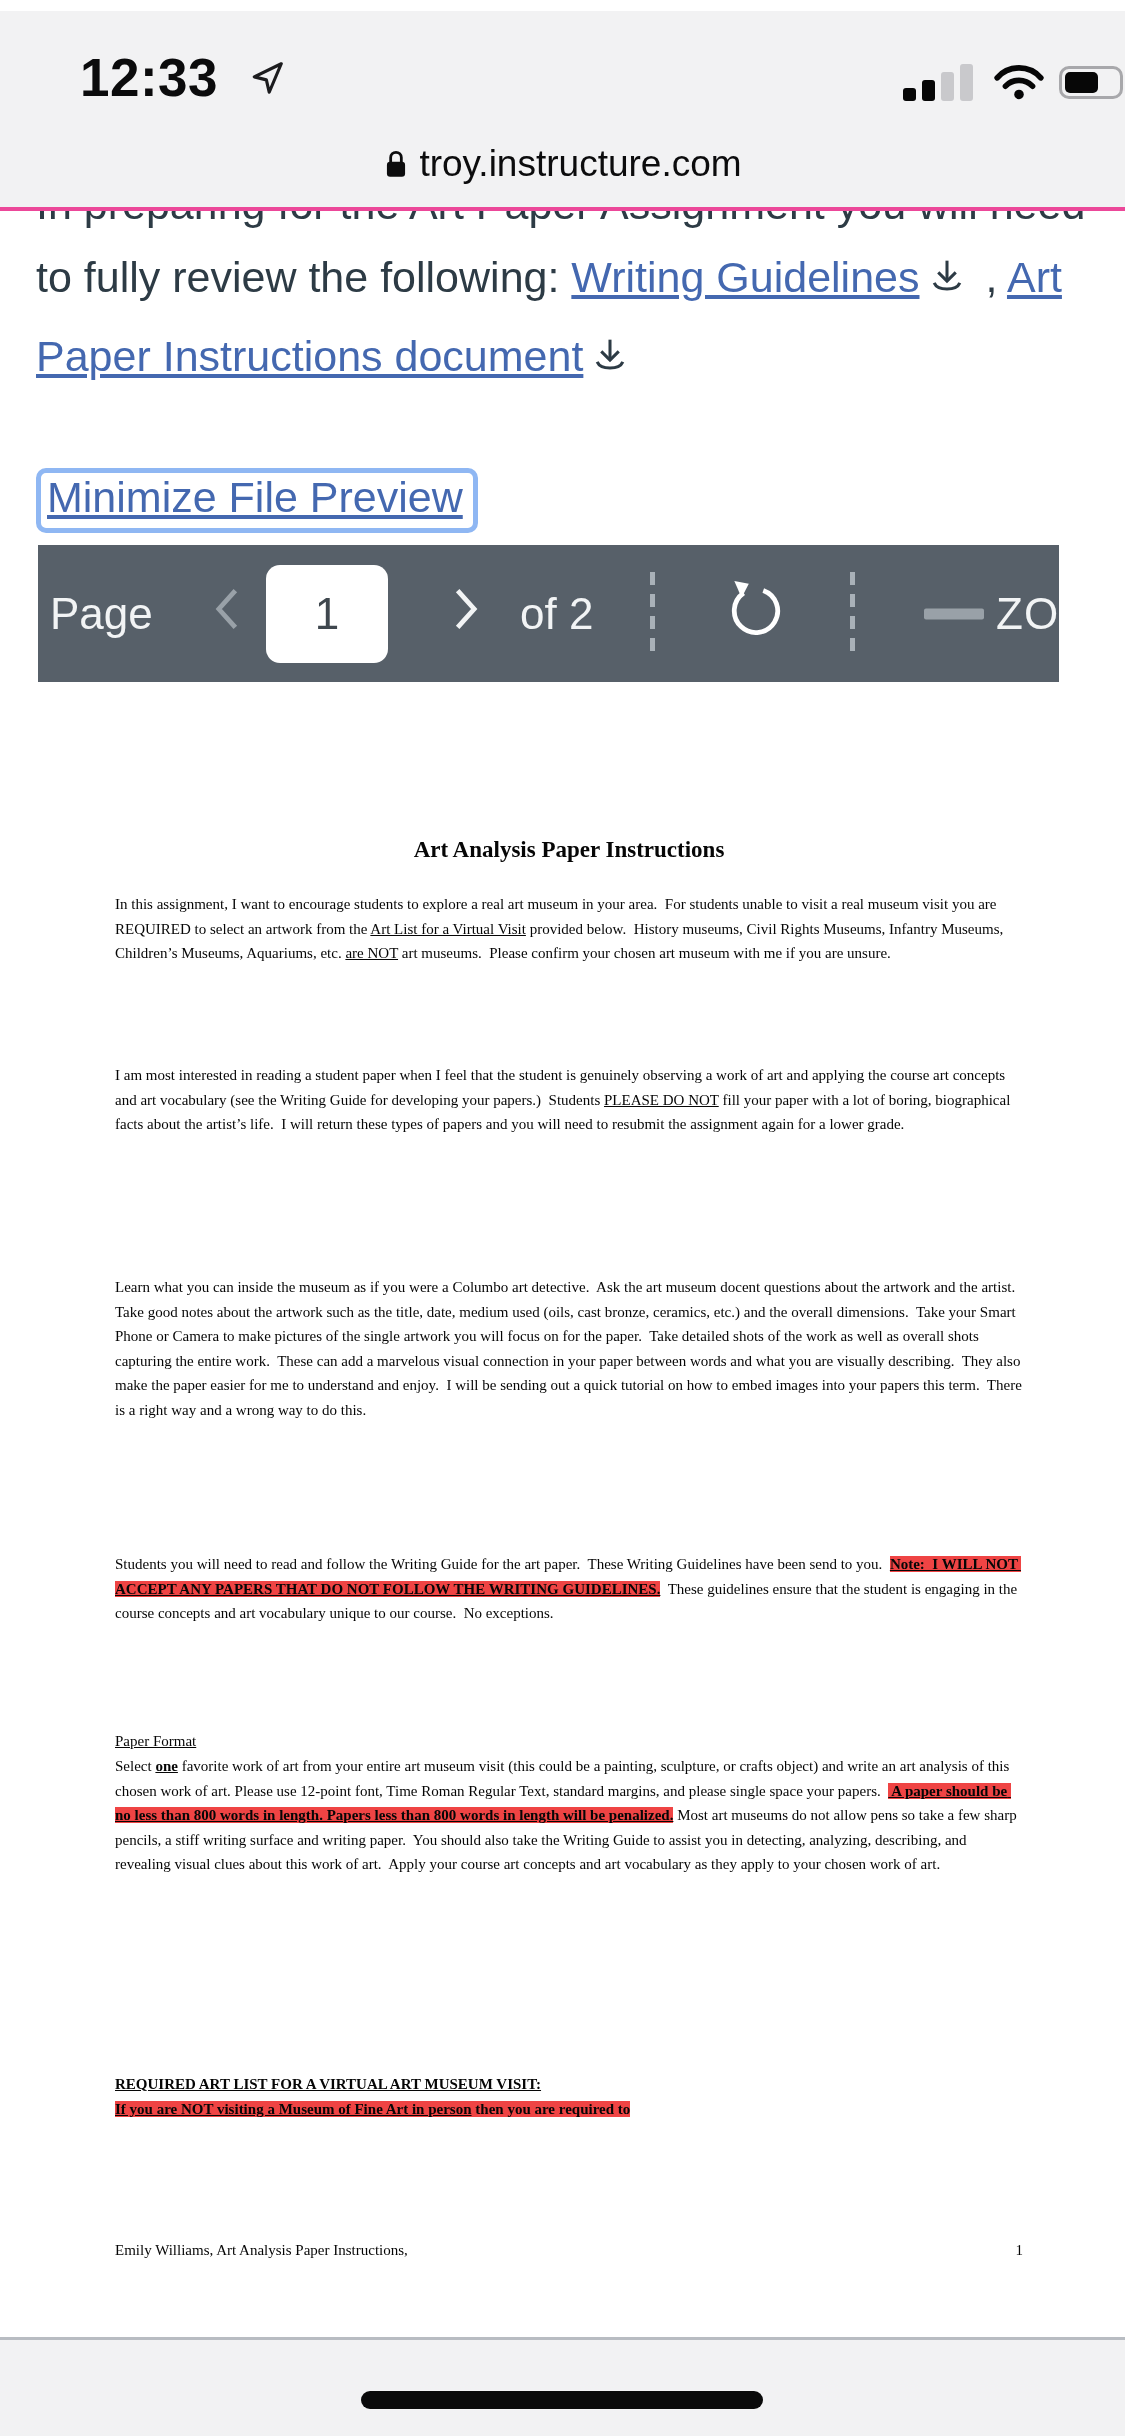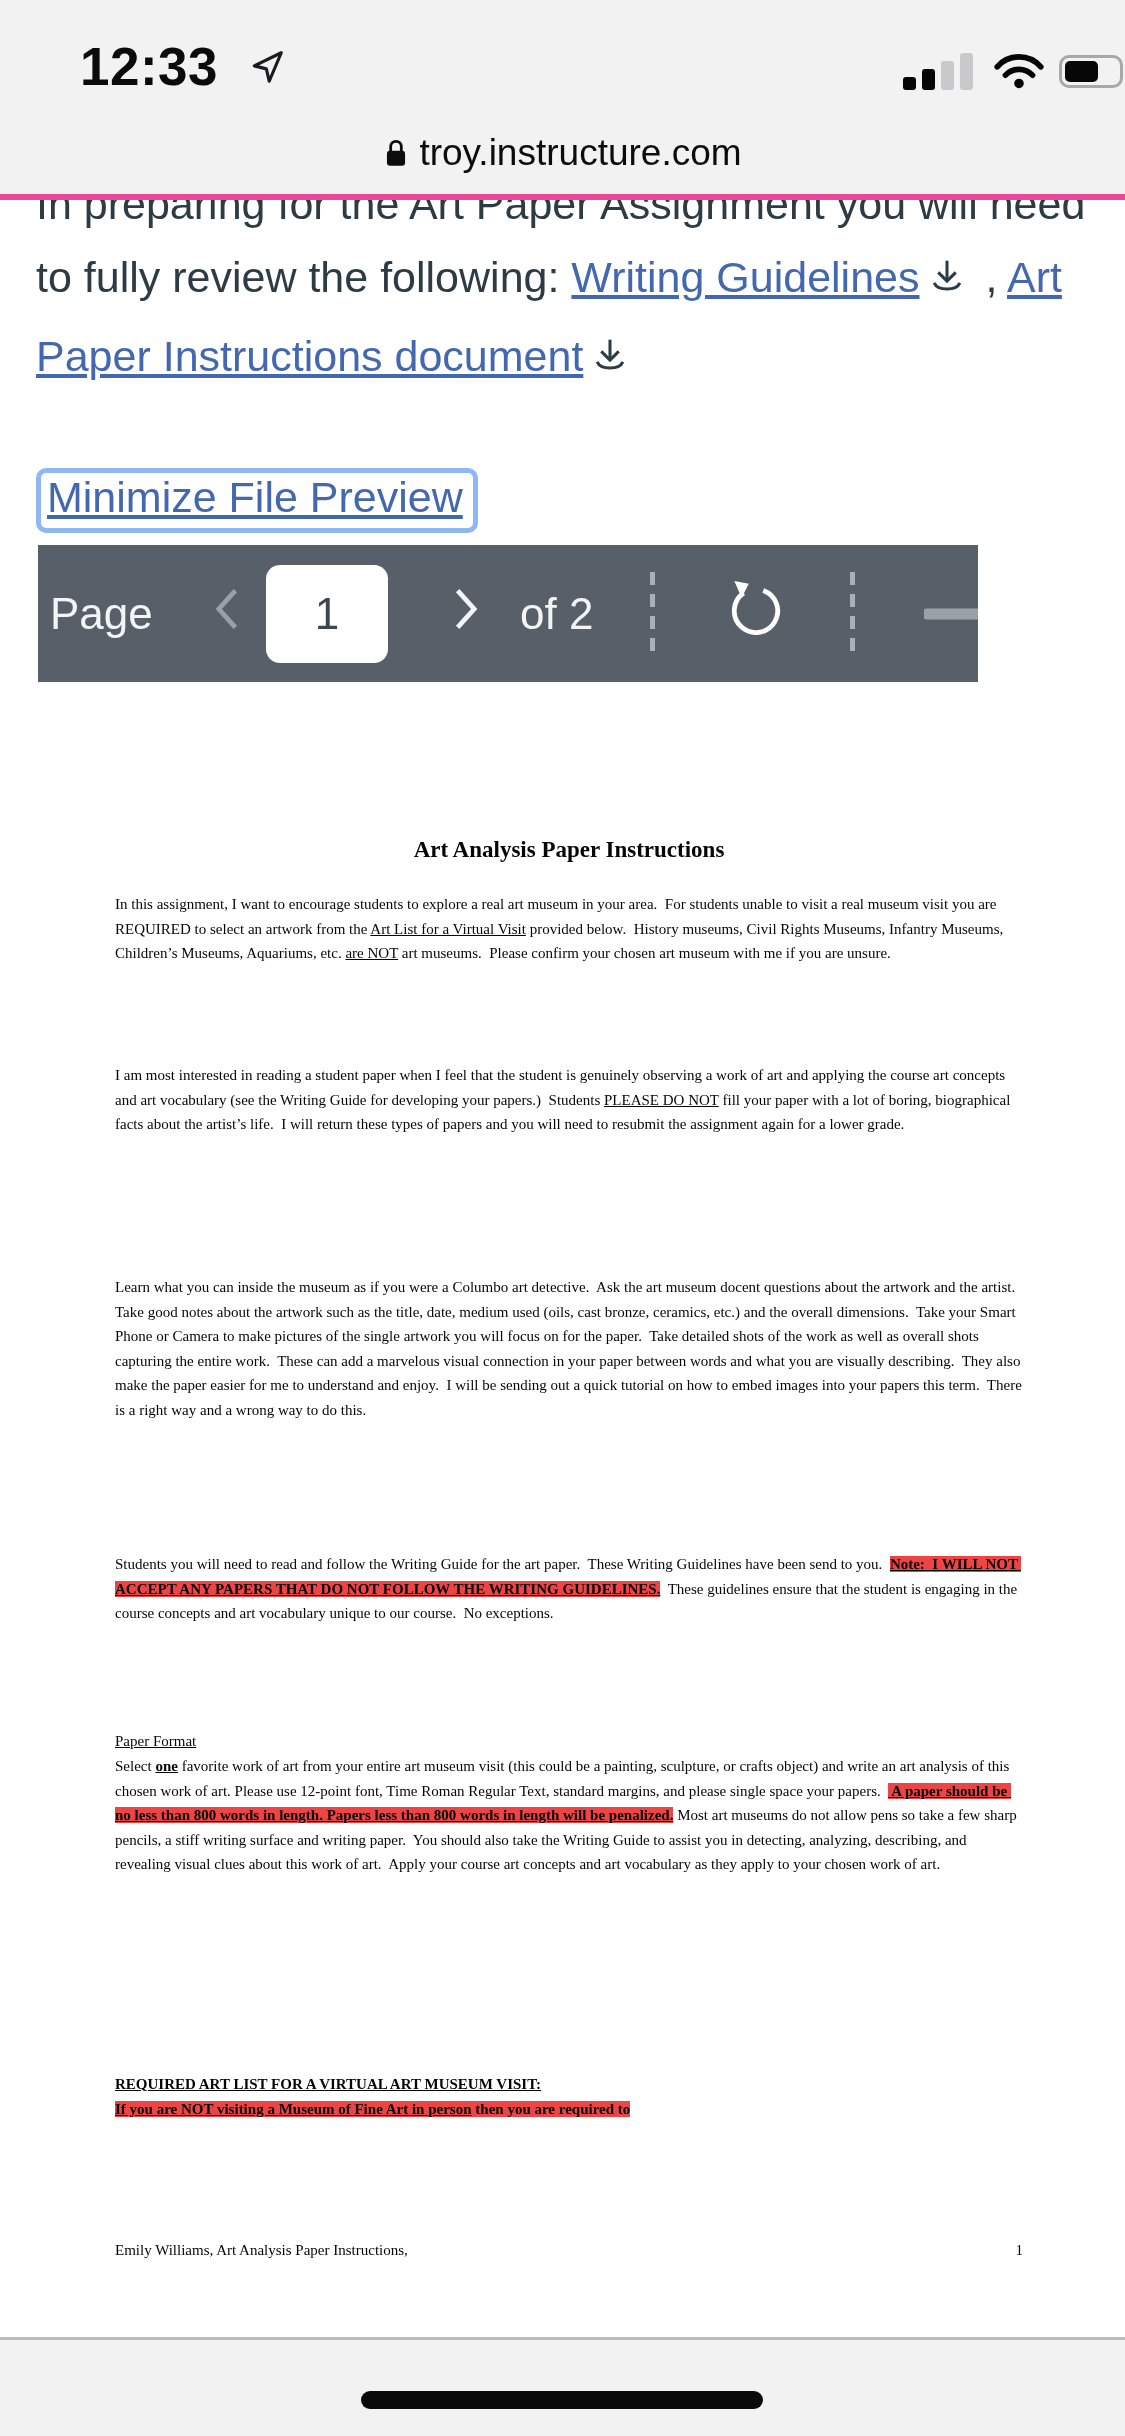--- a/index.html
+++ b/index.html
@@ -4,22 +4,22 @@
 <style>
   * { margin:0; padding:0; box-sizing:border-box; }
   html,body { background:#e9e9ea; }
   #screen {
     position:relative; width:1125px; height:2436px;
     background:#ffffff; overflow:hidden; margin:0 auto;
     font-family:"Liberation Sans", sans-serif;
   }
   
   #statusbar {
-    position:absolute; left:0; top:0; width:1125px; height:200px;
-    background:#f2f2f3; z-index:10; border-bottom:6px solid #ec4899;
+    position:absolute; left:0; top:11px; width:1125px; height:200px;
+    background:#f2f2f3; z-index:10; border-bottom:4px solid #ec4899;
   }
   #time {
     position:absolute; left:80px; top:36px; font-size:53px; font-weight:700;
     color:#0b0b0c; letter-spacing:0.5px;
   }
   #loc-arrow { position:absolute; left:248px; top:48px; }
   #sig { position:absolute; left:903px; top:52px; width:72px; height:38px; }
   #sig .bar { position:absolute; bottom:0; width:13px; border-radius:3px; }
   #sig .b1 { left:0;  height:13px; background:#060606; }
   #sig .b2 { left:19px; height:21px; background:#060606; }
@@ -43,21 +43,21 @@
   .cl { color:#4468b0; text-decoration:underline; }
   .dl-icon { display:inline-block; vertical-align:-6px; margin:0 6px; }
   #minimize-wrap { position:absolute; left:28px; top:468px; z-index:1;padding-left:8px; }
   #minimize {
     display:inline-block; border:5px solid #8fb7f3; border-radius:10px;
     padding:0 10px 6px 6px; font-size:43px; color:#4468b0;
     text-decoration:underline; background:#fff;
   }
   
   #pdftoolbar {
-    position:absolute; left:38px; top:545px; width:940px; height:137px;
+    position:absolute; left:38px; top:545px; width:1021px; height:137px;
     background:#576069; overflow:hidden; color:#f2f4f5; font-size:44px; z-index:1;padding-left:40px;
   }
   .tb { position:absolute; top:50%; transform:translateY(-50%); }
   #tb-page-label { left:12px; }
   #tb-prev { left:168px; }
   #tb-input {
     left:228px; width:122px; height:98px; background:#ffffff; border:none;
     border-radius:14px; text-align:center; font-size:44px; color:#3f474e;
     font-family:"Liberation Sans", sans-serif;
   }

